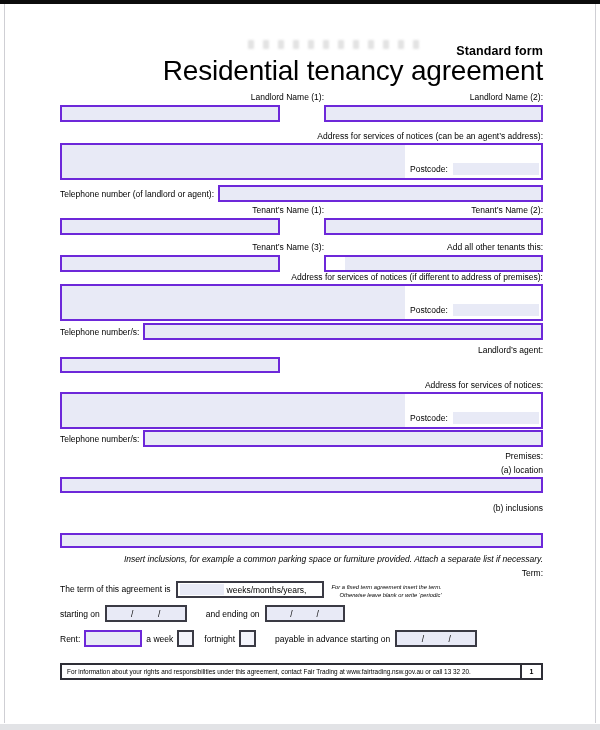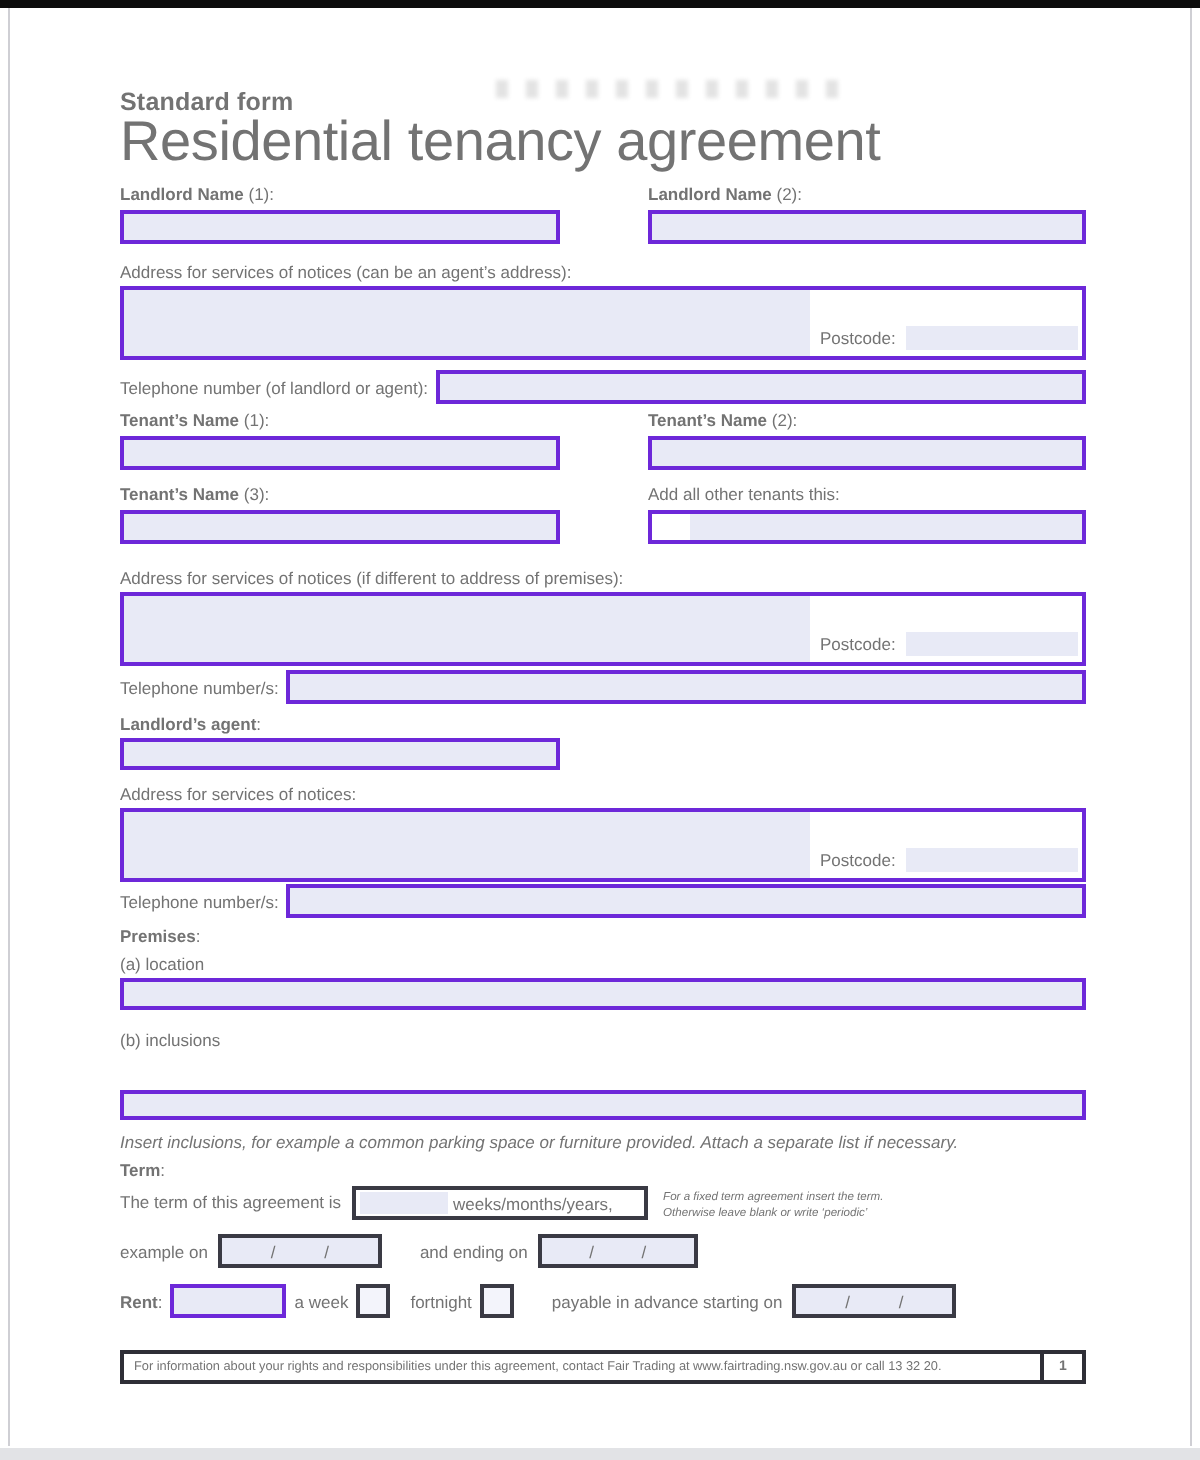--- a/index.html
+++ b/index.html
@@ -1,35 +1,35 @@
 <!DOCTYPE html>
 <html><head>
 <meta charset="utf-8">
 <style>
   * { margin:0; padding:0; box-sizing:border-box; }
   html,body { background:#ffffff; }
   .page {
     position:relative; width:600px; height:730px; background:#ffffff;
-    font-family:"Liberation Sans", sans-serif; color:#737373; overflow:hidden;
+    font-family:"Liberation Sans", sans-serif; color:#000000; overflow:hidden;text-align:right;
   }
   .topbar { position:absolute; top:0; left:0; width:600px; height:4px; background:#0c0c0c; }
   .edge-left  { position:absolute; top:4px; bottom:7px; left:4px;  width:1px; background:#cfcfd4; }
   .edge-right { position:absolute; top:4px; bottom:7px; right:4px; width:1px; background:#cfcfd4; }
   .edge-bottom{ position:absolute; left:0; right:0; bottom:0; height:6px; background:#e2e3e6; }
   .scan-artifact {
     position:absolute; left:248px; top:40px; width:172px; height:9px; opacity:.16; filter:blur(1px);
     background:repeating-linear-gradient(90deg,#555 0 6px, transparent 6px 15px);
   }
   .content { position:absolute; left:60px; top:42px; width:483px; }
 
   .eyebrow { font-size:12.5px; font-weight:bold; line-height:14px; margin-top:2px; letter-spacing:.1px; }
   .title   { font-size:28px;   font-weight:normal; line-height:22px; margin-top:2px; letter-spacing:-.2px; }
 
   .label { font-size:8.5px; line-height:10px; margin-bottom:3px; white-space:nowrap; }
-  .label b { font-weight:bold; }
+  .label b { font-weight:normal; }
 
   .input { background:#e8eaf6; border:2px solid #6d28d9; }
   .box-sm { height:17px; }
   .box-md { height:16px; }
   .box-lg { height:37px; position:relative; }
   .w220 { width:220px; }
   .wfull { width:100%; }
 
   .row2 { display:grid; grid-template-columns:264px 1fr; }
 
@@ -133,21 +133,21 @@
         <div class="input box-sm w220"></div>
       </div>
       <div>
         <div class="label">Add all other tenants this:</div>
         <div class="input box-sm wfull" style="display:flex">
           <div class="white-inset"></div>
         </div>
       </div>
     </div>
 
-    <div style="margin-top:12px">
+    <div style="margin-top:0">
       <div class="label" style="margin-bottom:2px">Address for services of notices (if different to address of premises):</div>
       <div class="input box-lg wfull">
         <div class="pc-area">
           <span class="pc-label">Postcode:</span>
           <span class="pc-strip"></span>
         </div>
       </div>
     </div>
 
     <div class="flexrow" style="margin-top:2px; gap:4px">
@@ -197,21 +197,21 @@
         <span class="term-blank"></span>
         <span class="term-units">weeks/months/years,</span>
       </div>
       <div class="term-note">
         <div>For a fixed term agreement insert the term.</div>
         <div>Otherwise leave blank or write ‘periodic’</div>
       </div>
     </div>
 
     <div class="flexrow" style="margin-top:6px">
-      <span class="label">example on</span>
+      <span class="label">starting on</span>
       <div class="date-box" style="margin-left:5px">
         <span>/</span>
         <span>/</span>
       </div>
       <span class="label" style="margin-left:19px">and ending on</span>
       <div class="date-box" style="width:80px; margin-left:5px">
         <span>/</span>
         <span>/</span>
       </div>
     </div>

